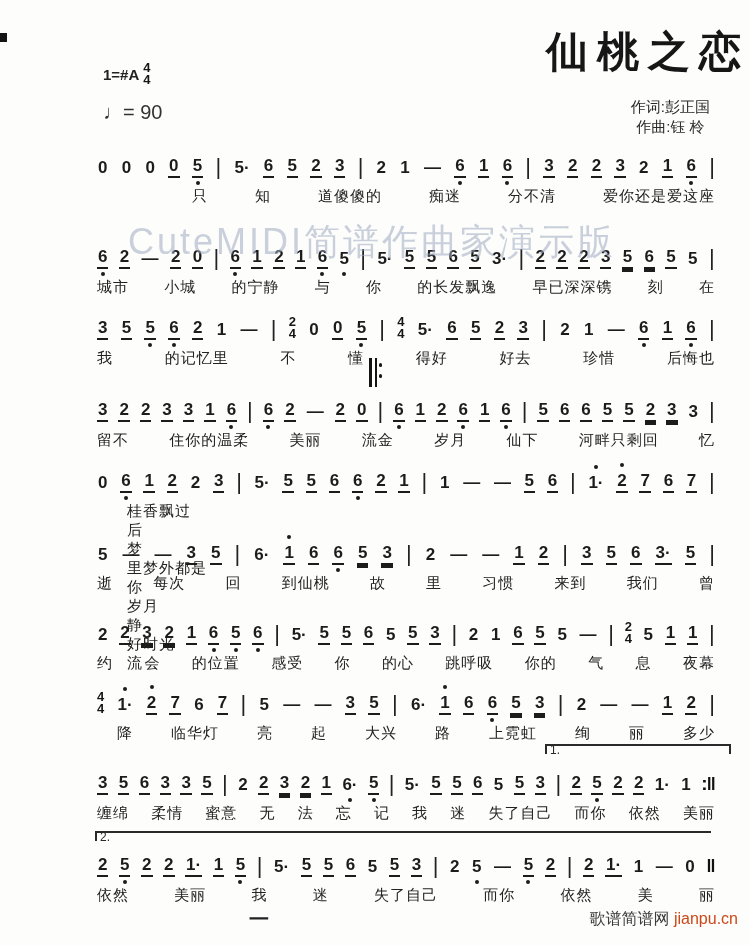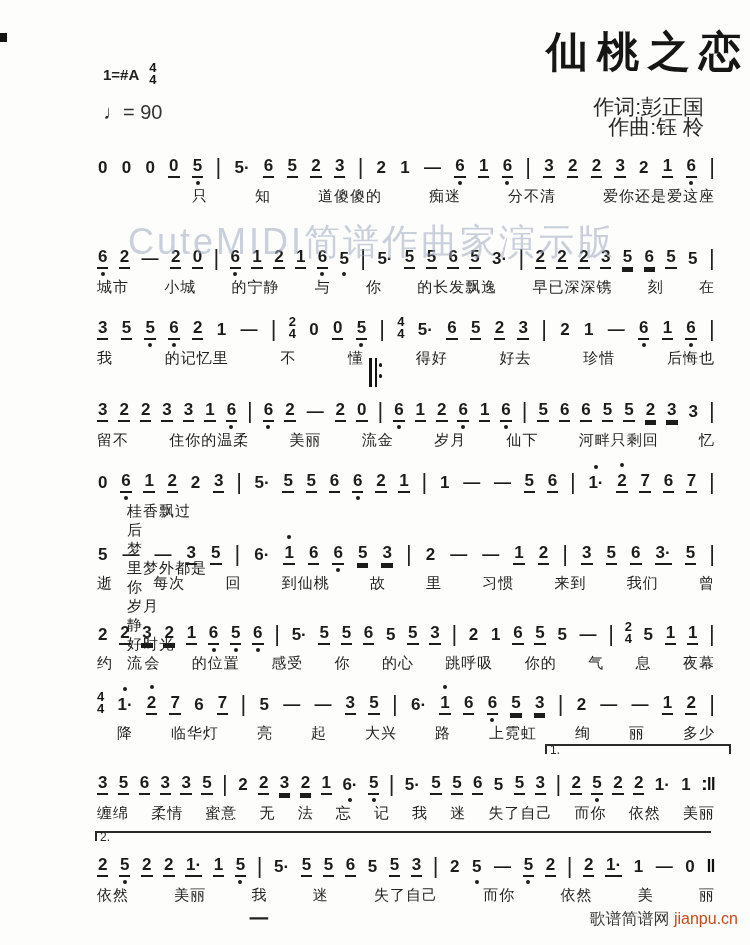--- a/index.html
+++ b/index.html
@@ -10,27 +10,27 @@
     font-family:"Liberation Sans", sans-serif;
   }
   .artifact { position:absolute; left:0; top:33px; width:7px; height:9px; background:#141414; }
 
   .title {
     position:absolute; top:24px; left:0; right:0; text-align:right;
     font-family:"Liberation Serif", serif; font-weight:700; font-size:42px;
     letter-spacing:9px; color:#161616;
   }
   .keysig {
-    position:absolute; left:103px; top:62px; display:flex; align-items:center; gap:10px;
+    position:absolute; left:103px; top:62px; display:flex; align-items:center; gap:4px;
     font-weight:700; font-size:15px; color:#222;
   }
   .tempo { position:absolute; left:103px; top:101px; font-size:20px; color:#333; }
   .credits {
-    position:absolute; right:46px; top:97px; font-size:21px; line-height:20px;
-    color:#2a2a2a; text-align:right;
+    position:absolute; right:40px; top:97px; font-size:15px; line-height:20px;
+    color:#2a2a2a; text-align:center;
   }
   .watermark {
     position:absolute; left:128px; top:218px; font-size:36px; font-weight:400;
     color:rgba(158,172,192,0.55); letter-spacing:3px; white-space:nowrap; z-index:3;
     pointer-events:none;
   }
 
   .line { position:absolute; left:97px; width:618px; }
   .notation {
     display:flex; justify-content:space-between; align-items:flex-end;

